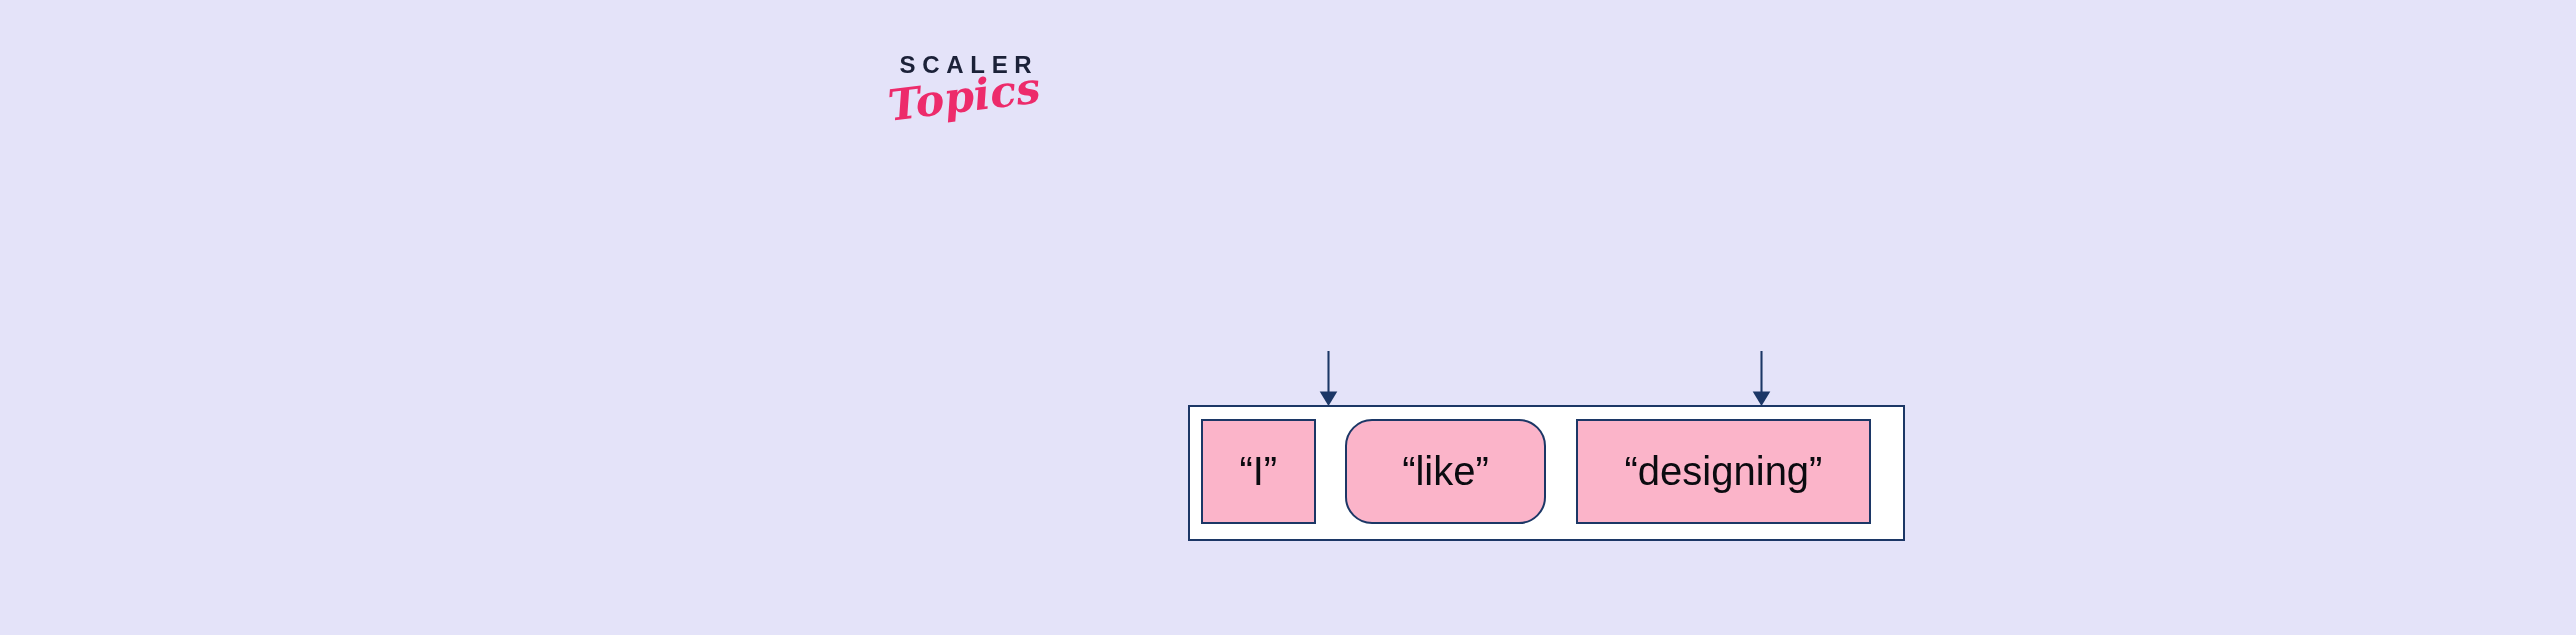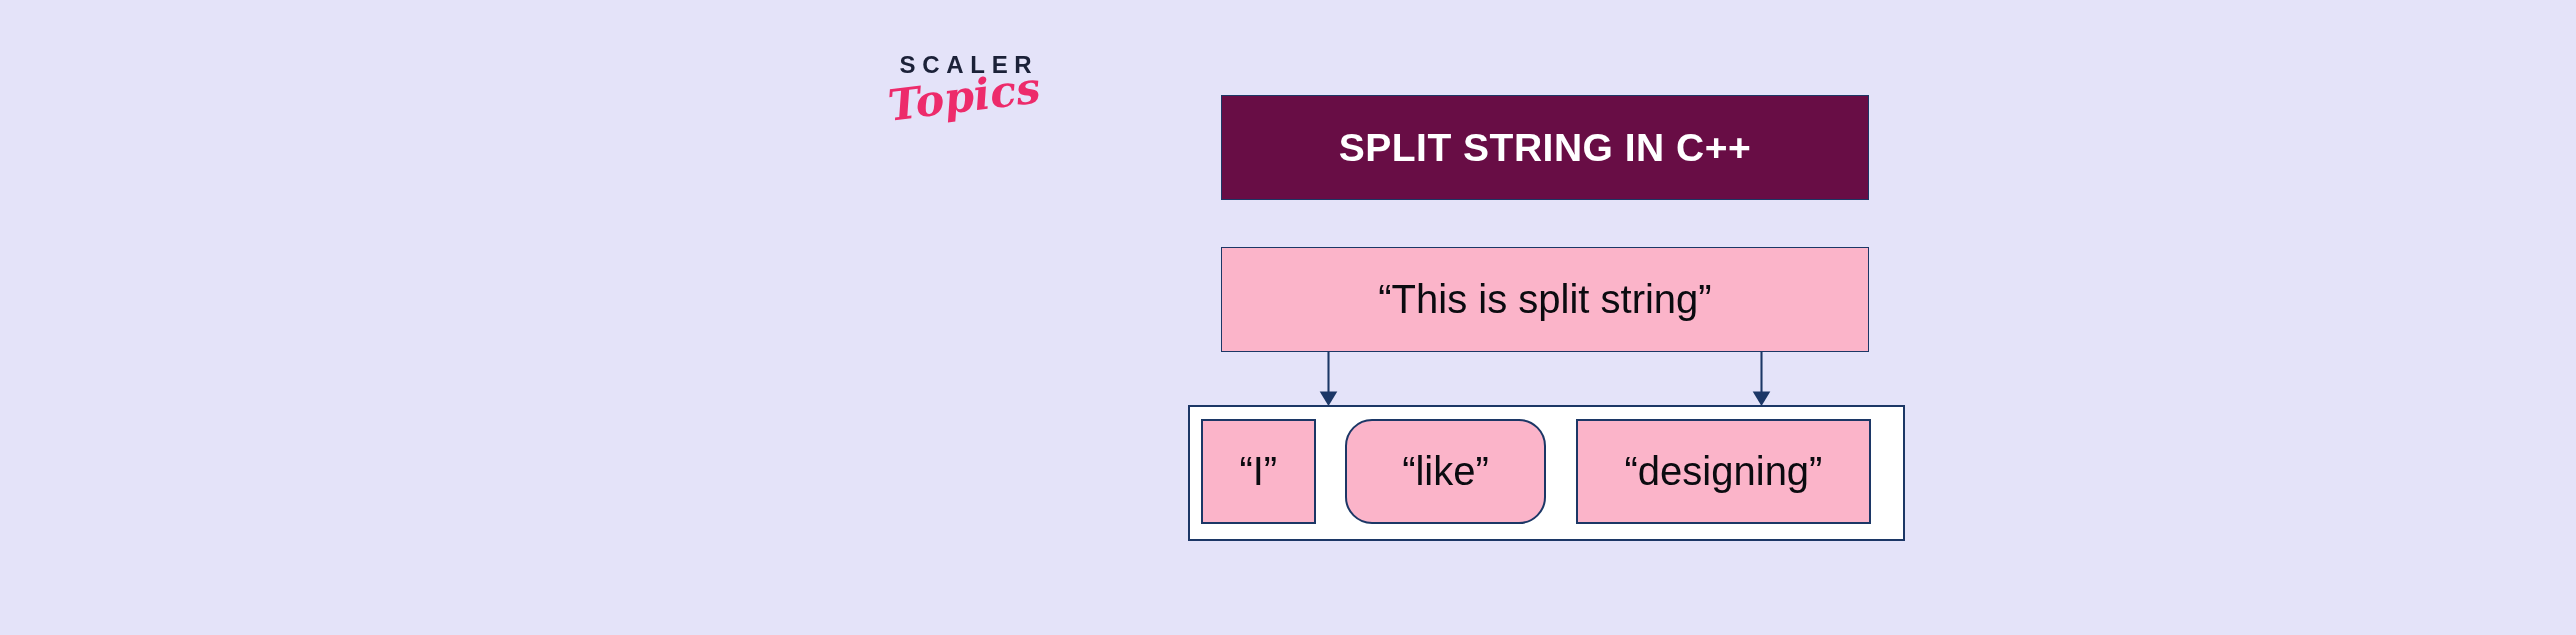--- a/index.html
+++ b/index.html
@@ -67,27 +67,21 @@
 </head>
 <body>
 
 <div class="canvas">
 
   <div class="logo">
     <div class="logo-brand">SCALER</div>
     <div class="logo-script">Topics</div>
   </div>
 
-  <div class="box title-box">
-    <span class="label">SPLIT STRING IN C++</span>
-  </div>
 
-  <div class="box input-box">
-    <span class="label">“This is split string”</span>
-  </div>
 
   <svg class="arrow left" viewBox="0 0 44 108">
     <line x1="22" y1="0" x2="22" y2="80" stroke="#1C3766" stroke-width="4"></line>
     <polygon points="5,78 39,78 22,106" fill="#1C3766"></polygon>
   </svg>
   <svg class="arrow right" viewBox="0 0 44 108">
     <line x1="22" y1="0" x2="22" y2="80" stroke="#1C3766" stroke-width="4"></line>
     <polygon points="5,78 39,78 22,106" fill="#1C3766"></polygon>
   </svg>
 

